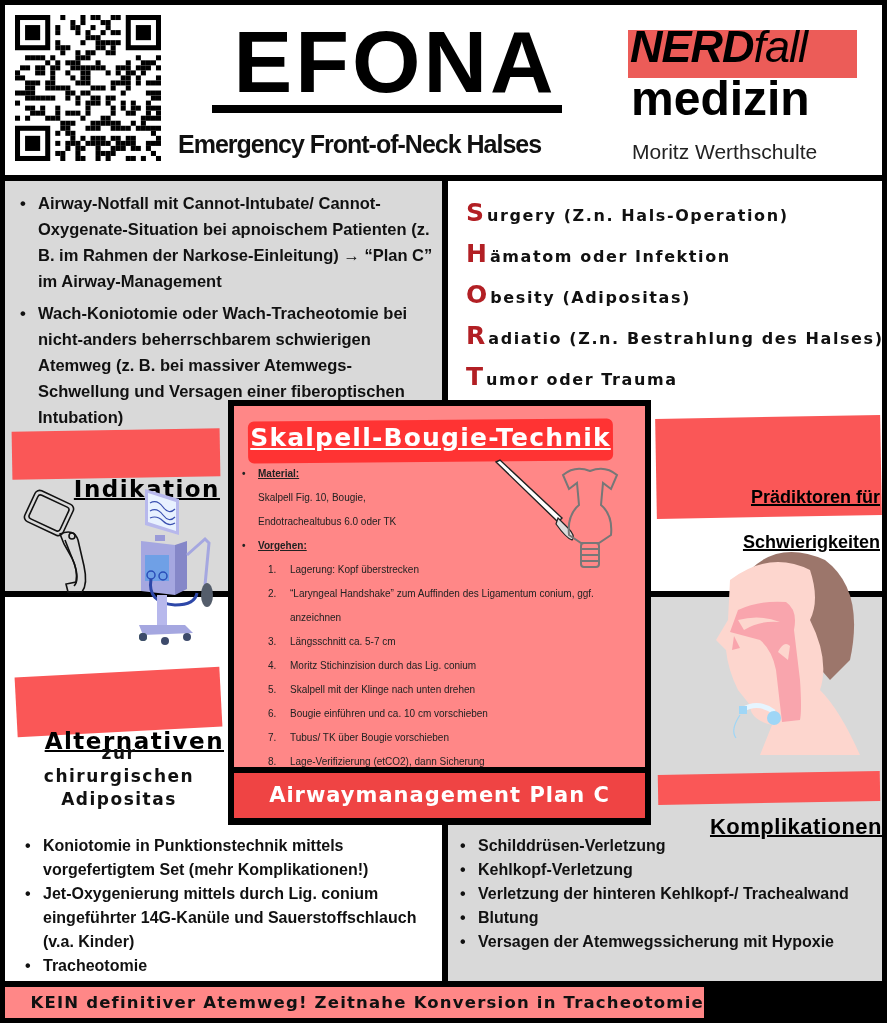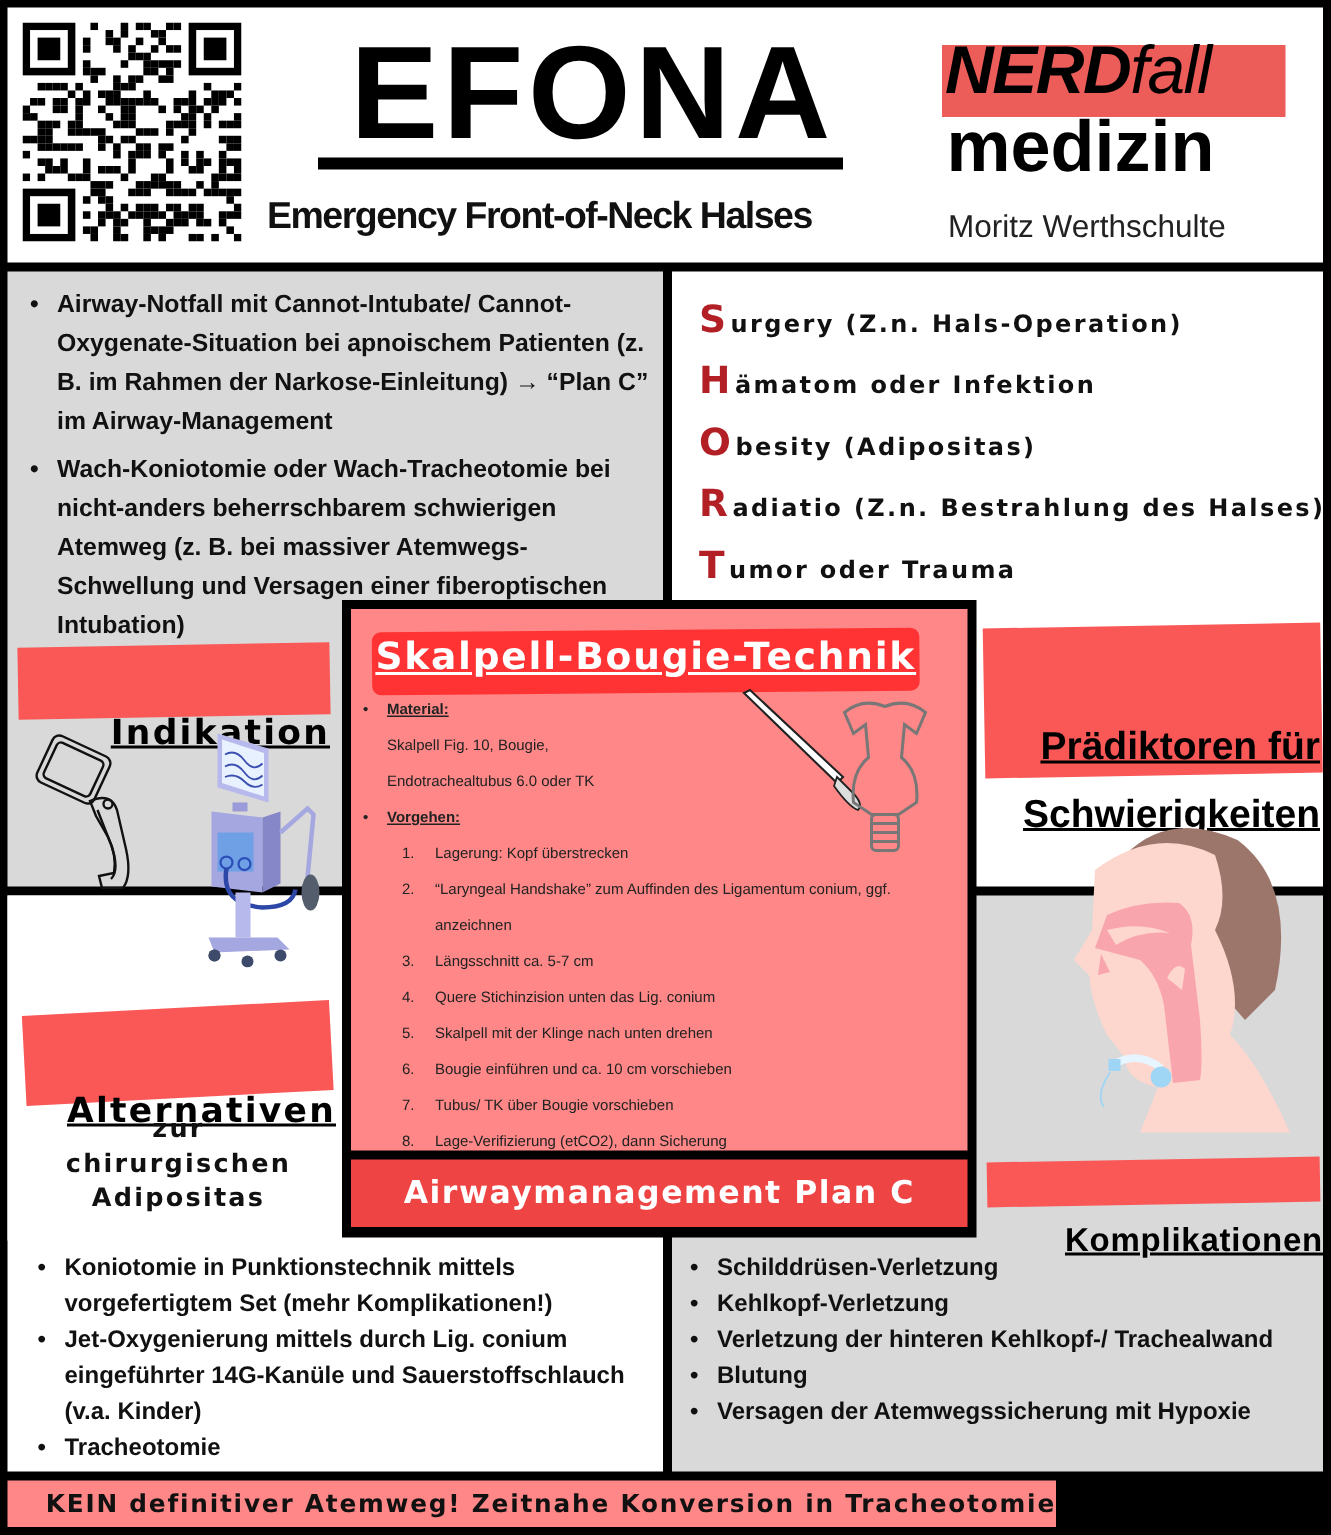--- a/index.html
+++ b/index.html
@@ -41,21 +41,21 @@
   .short-row .big { color: #b21f24; font-size: 25px; font-weight: 700; margin-right: 3px; letter-spacing: 0; }
 
   
   .brush { background: #fa5757; transform: rotate(-1deg); }
   .brush-label { font-family: "DejaVu Sans", sans-serif; font-weight: 700; text-decoration: underline; text-decoration-thickness: 2px; color: #000; text-align: right; letter-spacing: 1.5px; margin-top: 40px; }
 
   .ind-brush { left: 12px; top: 430px; width: 208px; height: 48px; }
   .ind-label { left: 12px; top: 436px; width: 208px; font-size: 23px; }
 
   .pred-brush { left: 656px; top: 417px; width: 225px; height: 100px; }
-  .pred-label { left: 650px; top: 435px; width: 230px; font-family: "Liberation Sans", sans-serif; font-size: 26px; line-height: 45px; letter-spacing: 0; }
+  .pred-label { left: 650px; top: 435px; width: 230px; font-family: "Liberation Sans", sans-serif; font-size: 18px; line-height: 45px; letter-spacing: 0; }
 
   .alt-brush { left: 16px; top: 672px; width: 205px; height: 60px; transform: rotate(-3deg); }
   .alt-label { left: 14px; top: 688px; width: 210px; font-size: 23px; }
   .alt-sub { left: 14px; top: 742px; width: 210px; text-align: center; font-family: "DejaVu Sans", sans-serif; font-weight: 700; font-size: 17px; line-height: 23px; letter-spacing: 1.5px; color: #111; }
 
   .komp-brush { left: 658px; top: 773px; width: 222px; height: 30px; }
   .komp-label { left: 652px; top: 774px; width: 230px; font-family: "Liberation Sans", sans-serif; font-size: 22px; letter-spacing: 0.5px; }
 
   
   .center { left: 228px; top: 400px; width: 423px; height: 425px; background: #000; }
@@ -523,21 +523,21 @@
 
 <div class="abs tech-body">
   <div class="tech-head">Material:</div>
   <div class="tech-text">Skalpell Fig. 10, Bougie,</div>
   <div class="tech-text">Endotrachealtubus 6.0 oder TK</div>
   <div class="tech-head">Vorgehen:</div>
   <ol class="steps">
     <li><span class="num">1.</span><span>Lagerung: Kopf überstrecken</span></li>
     <li><span class="num">2.</span><span>“Laryngeal Handshake” zum Auffinden des Ligamentum conium, ggf. anzeichnen</span></li>
     <li><span class="num">3.</span><span>Längsschnitt ca. 5-7 cm</span></li>
-    <li><span class="num">4.</span><span>Quere Stichinzision unten das Lig. conium</span></li>
+    <li><span class="num">4.</span><span>Moritz Stichinzision durch das Lig. conium</span></li>
     <li><span class="num">5.</span><span>Skalpell mit der Klinge nach unten drehen</span></li>
     <li><span class="num">6.</span><span>Bougie einführen und ca. 10 cm vorschieben</span></li>
     <li><span class="num">7.</span><span>Tubus/ TK über Bougie vorschieben</span></li>
     <li><span class="num">8.</span><span>Lage-Verifizierung (etCO2), dann Sicherung</span></li>
   </ol>
 </div>
 <div class="abs center-footer">Airwaymanagement Plan C</div>
 
 <ul class="abs bul alt-list">
   <li>Koniotomie in Punktionstechnik mittels vorgefertigtem Set (mehr Komplikationen!)</li>

